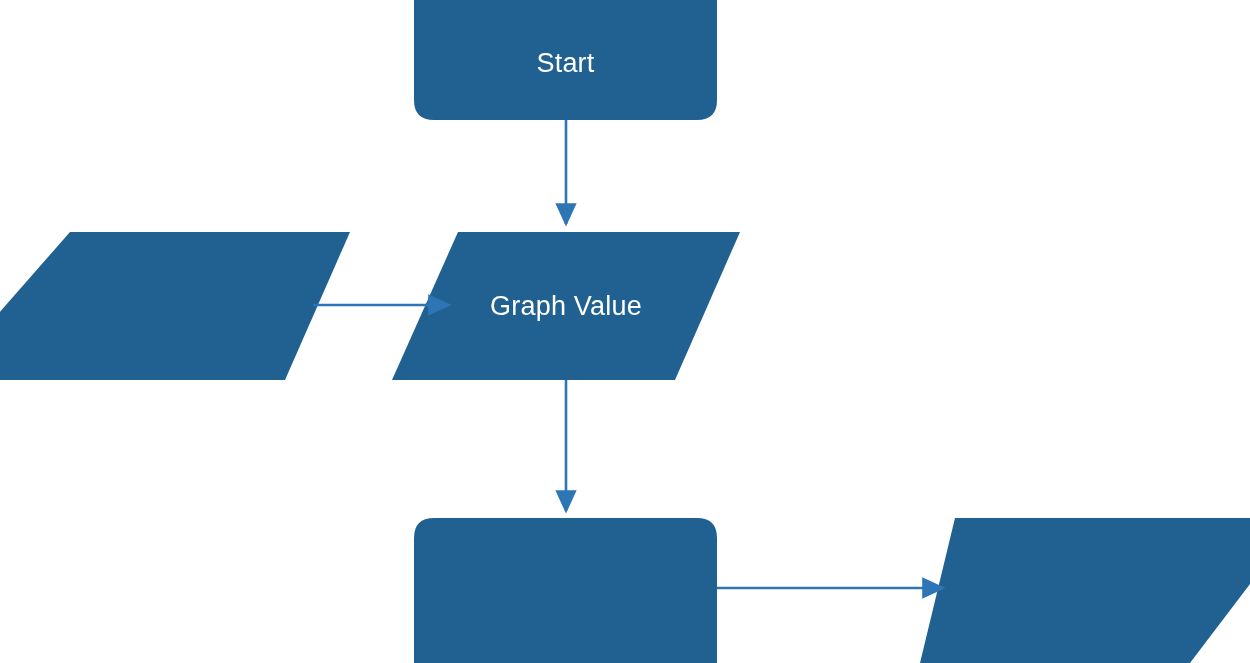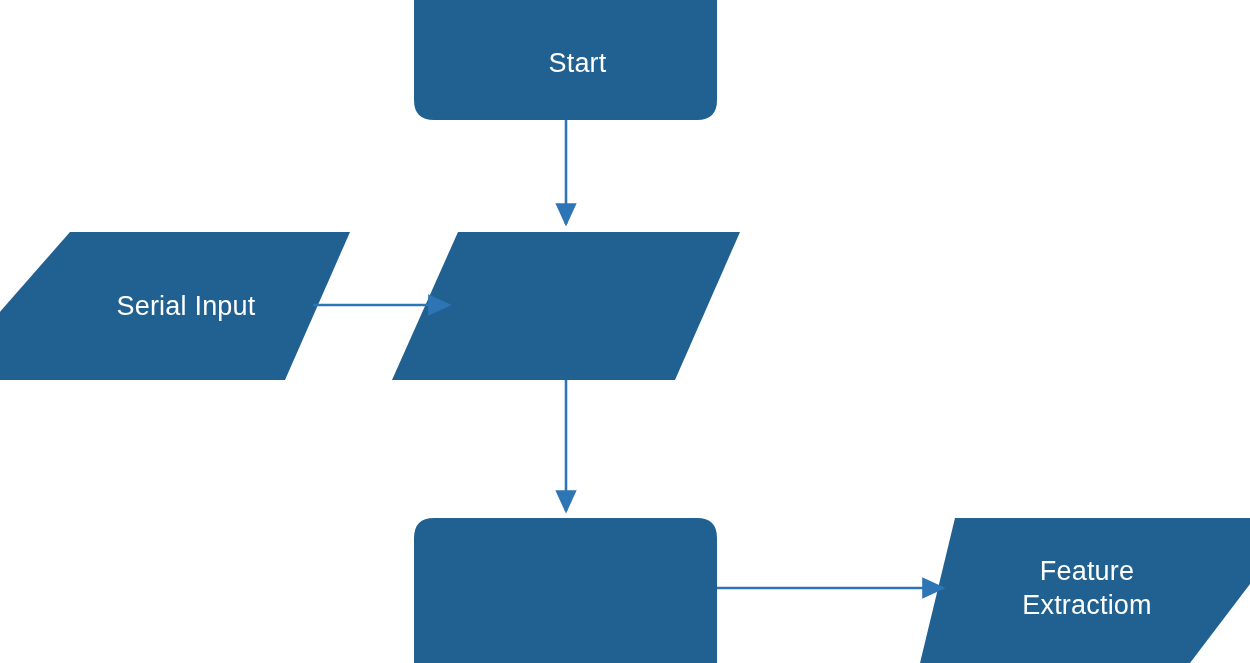--- a/index.html
+++ b/index.html
@@ -34,21 +34,20 @@
     text-align: center;
     color: #ffffff;
     font-family: "Liberation Sans", sans-serif;
     font-size: 27px;
     font-weight: 400;
     line-height: 1.27;
     letter-spacing: 0.2px;
     white-space: pre-line;
     pointer-events: none;
     text-rendering: optimizeLegibility;
-    padding-left: 12px;
   }
   .lbl-start    { left: 414px; top: 28px;  width: 303px; height: 70px; }
   .lbl-serial   { left: 0px;   top: 272px; width: 348px; height: 68px; }
   .lbl-graph    { left: 392px; top: 272px; width: 348px; height: 68px; }
   .lbl-stop     { left: 414px; top: 554px; width: 303px; height: 70px; }
   .lbl-feature  { left: 930px; top: 548px; width: 290px; height: 80px; }
 </style>
 </head>
 <body>
 
@@ -87,20 +86,18 @@
 
     <line x1="313" y1="305" x2="449" y2="305" stroke="#2e75b6" stroke-width="2.6" marker-end="url(#arrowhead)"></line>
 
     <line x1="566" y1="380" x2="566" y2="511" stroke="#2e75b6" stroke-width="2.6" marker-end="url(#arrowhead)"></line>
 
     <line x1="717" y1="588" x2="943" y2="588" stroke="#2e75b6" stroke-width="2.6" marker-end="url(#arrowhead)"></line>
   </svg>
 
   <div class="node-label lbl-start">Start</div>
 
-  <div class="node-label lbl-serial">Serial Input</div>
+
+  <div class="node-label lbl-graph">Graph Value</div>
 
 
-
-  <div class="node-label lbl-feature">Feature
-Extractiom</div>
 
 </div>
 
 </body></html>

